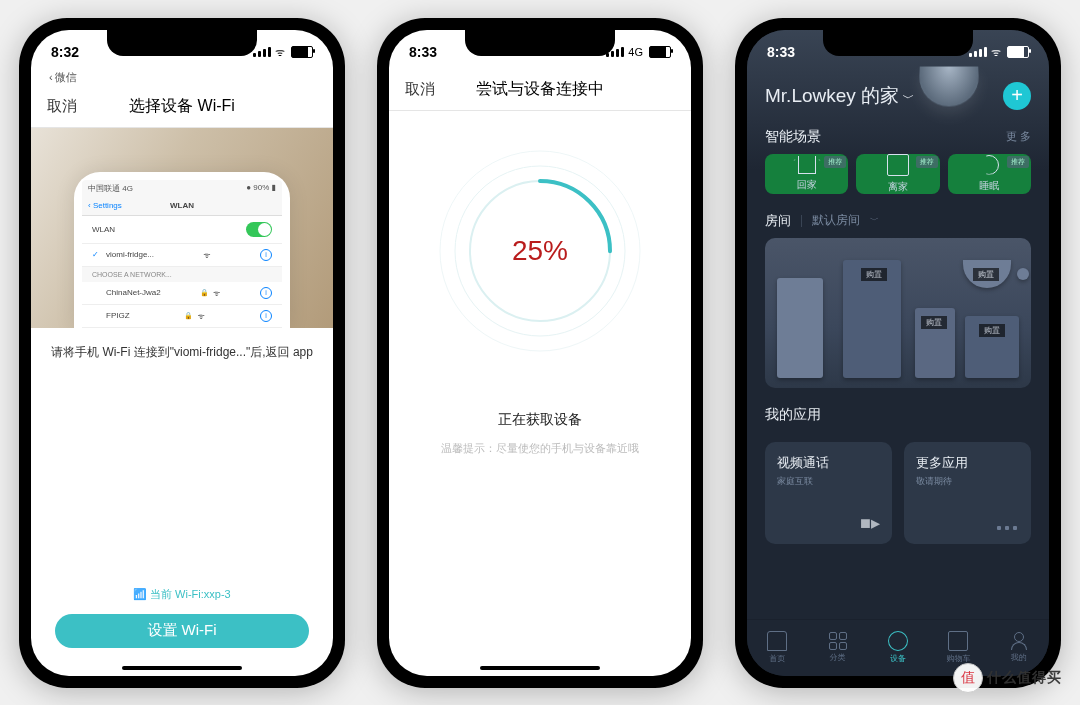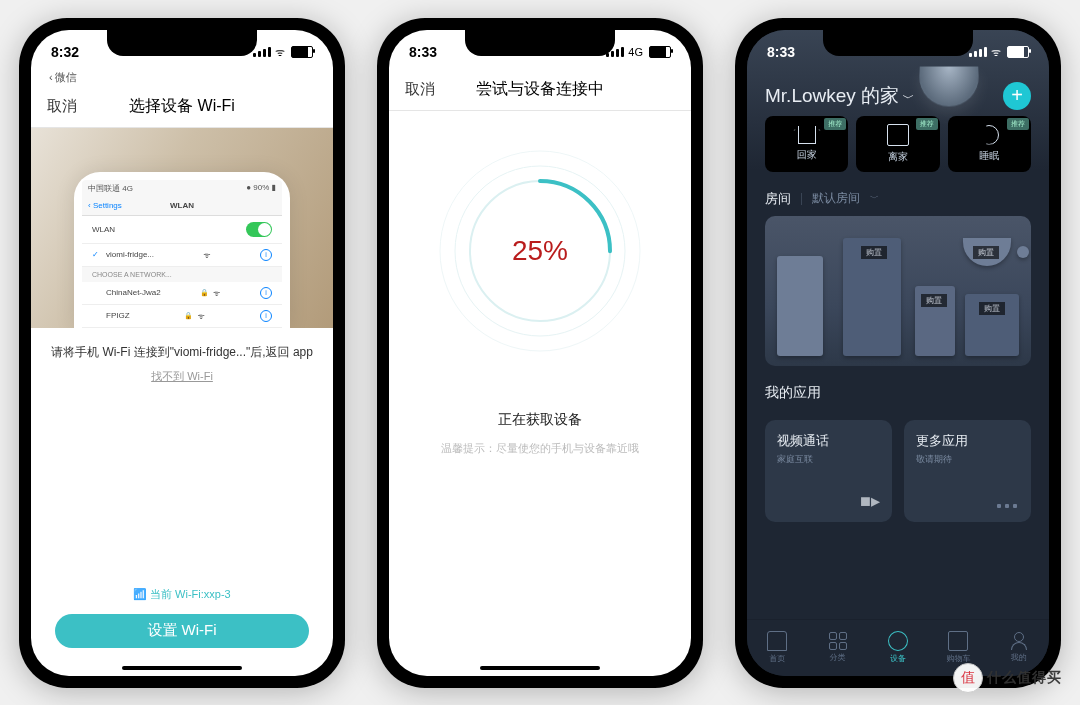--- a/index.html
+++ b/index.html
@@ -124,21 +124,21 @@
     background:radial-gradient(ellipse at top,#a8b6c6 0%,#5c6b7c 70%);
     border-radius:0 0 30px 30px;transform:perspective(40px) rotateX(3deg);
     box-shadow:0 8px 12px rgba(255,255,255,.08);z-index:1;}
   .p3-header{position:relative;z-index:2;display:flex;align-items:center;justify-content:space-between;padding:12px 18px 6px;}
   .home-name{font-size:19px;font-weight:500;}
   .home-name:after{content:' ﹀';font-size:12px;}
   .add-btn{width:28px;height:28px;border-radius:50%;background:#1fc7d4;color:#fff;display:flex;align-items:center;justify-content:center;font-size:20px;font-weight:300;}
   .sec-hdr{display:flex;justify-content:space-between;align-items:center;padding:12px 18px 8px;font-size:14px;position:relative;z-index:2;}
   .sec-hdr a{font-size:11px;color:#7a8aa0;}
   .scene-row{display:flex;gap:8px;padding:0 18px;overflow:hidden;position:relative;z-index:2;}
-  .scene-card{flex:1;min-width:82px;height:56px;background:#000000;border-radius:8px;display:flex;flex-direction:column;align-items:center;justify-content:center;gap:4px;position:relative;}
+  .scene-card{flex:1;min-width:82px;height:40px;background:#15803d;border-radius:8px;display:flex;flex-direction:column;align-items:center;justify-content:center;gap:4px;position:relative;}
   .scene-card .ico{width:20px;height:20px;border:1.5px solid #d6e1ee;border-radius:4px;}
   .scene-card.home .ico{border-radius:3px;border:none;width:18px;height:18px;background:none;position:relative;}
   .scene-card.home .ico:before{content:'';position:absolute;inset:0;border:1.5px solid #d6e1ee;border-top:none;}
   .scene-card.home .ico:after{content:'';position:absolute;top:-6px;left:-2px;right:-2px;height:10px;background:none;border-left:1.5px solid #d6e1ee;border-right:1.5px solid #d6e1ee;transform:perspective(10px) rotateX(20deg);clip-path:polygon(50% 0,100% 100%,0 100%);}
   .scene-card.away .ico{border-radius:2px;}
   .scene-card.sleep .ico{border:none;width:18px;height:18px;border:1.5px solid #d6e1ee;border-radius:50%;clip-path:polygon(35% 0,100% 0,100% 100%,35% 100%);position:relative;}
   .scene-card .tag{position:absolute;top:2px;right:2px;background:#3d6e64;color:#a7f3d0;font-size:7px;padding:1px 4px;border-radius:2px;}
   .scene-card span{font-size:10px;color:#c8d4e3;}
   .room-hdr{display:flex;align-items:center;gap:10px;padding:18px 18px 8px;font-size:13px;position:relative;z-index:2;}
   .room-hdr:after{content:'﹀';font-size:9px;color:#7a8aa0;}
@@ -232,21 +232,20 @@
             <span class="check"></span>
               <span>FPIGZ</span>
             <span class="lock" style="margin-left:auto">🔒</span>
             <span>ᯤ</span>
             <span class="info">i</span>
           </div>
         </div>
       </div>
     </div>
     <div class="instruction">请将手机 Wi-Fi 连接到"viomi-fridge..."后,返回 app</div>
-    <div class="not-found">找不到 Wi-Fi</div>
     <div class="bottom-area">
       <div class="current-wifi">当前 Wi-Fi:xxp-3</div>
       <div class="primary-btn">设置 Wi-Fi</div>
     </div>
     <div class="home-ind"></div>
   </div>
 </div>
 
 <div class="phone">
   <div class="screen">
@@ -305,20 +304,24 @@
         <div class="batt">
             <i></i>
           </div>
       </div>
     </div>
     <div class="p3-header">
       <span class="home-name">Mr.Lowkey 的家</span>
       <div class="add-btn">+</div>
     </div>
 
+    <div class="sec-hdr">
+      <span>智能场景</span>
+      <a>更 多</a>
+    </div>
     <div class="scene-row">
       <div class="scene-card home">
         <div class="tag">推荐</div>
         <div class="ico"></div>
         <span>回家</span>
       </div>
       <div class="scene-card away">
         <div class="tag">推荐</div>
         <div class="ico"></div>
         <span>离家</span>

